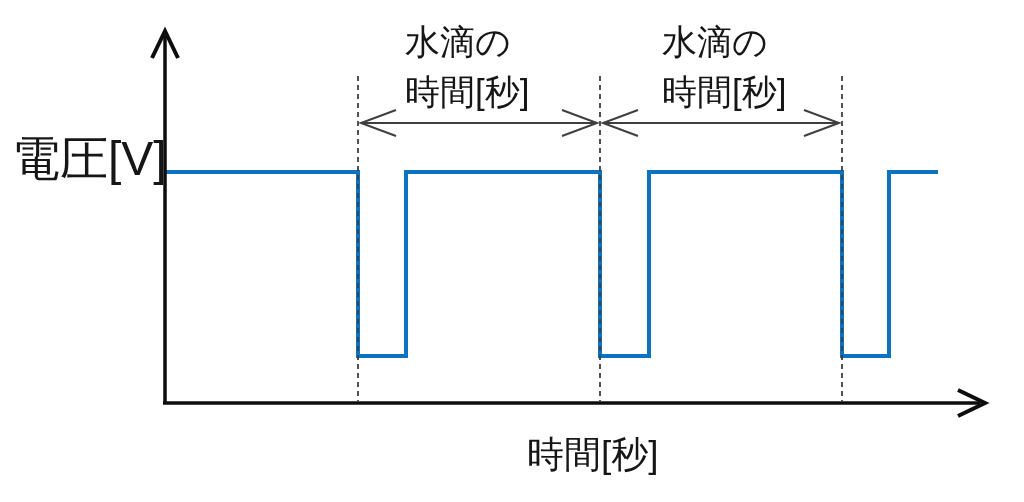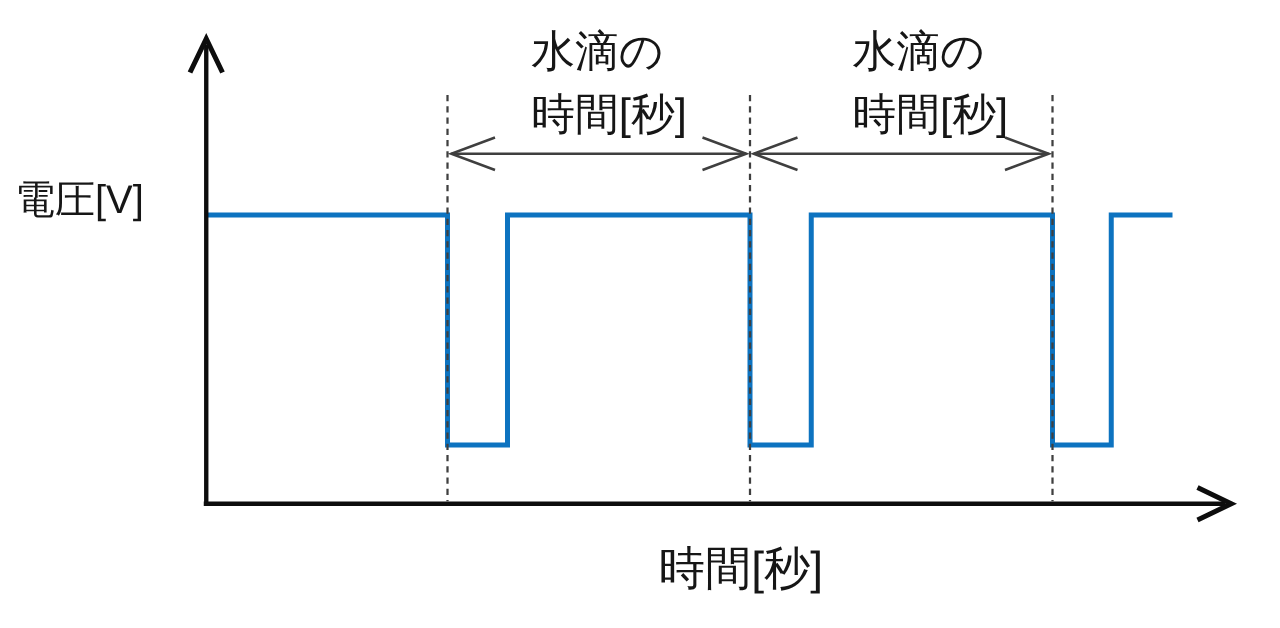--- a/index.html
+++ b/index.html
@@ -11,22 +11,22 @@
     overflow: hidden;
     font-family: "Liberation Sans", "DejaVu Sans", sans-serif;
   }
   .figure svg { position: absolute; left: 0; top: 0; }
   .jp-label {
     position: absolute;
     color: #161616;
     white-space: nowrap;
     font-family: "Liberation Sans", "DejaVu Sans", sans-serif;
   }
-  .ylab  { left: 12px;  top: 137px; font-size: 32px; line-height: 44px; }
-  .ann   { top: 17px;   font-size: 35px; line-height: 50px; text-align: left; margin-left: 20px; }
+  .ylab  { left: 12px;  top: 137px; font-size: 48px; line-height: 44px; }
+  .ann   { top: 17px;   font-size: 35px; line-height: 50px; text-align: left; }
   .ann1  { left: 405px; }
   .ann2  { left: 662px; }
   .xlab  { left: 527px; top: 431px; font-size: 37px; line-height: 48px; }
 </style>
 </head>
 <body>
 
 <div class="figure">
   <svg id="wave-svg" width="1024" height="502" viewBox="0 0 1024 502">
       <polyline points="361,123 597,123" fill="none" stroke="#3F3F3F" stroke-width="2"></polyline>

